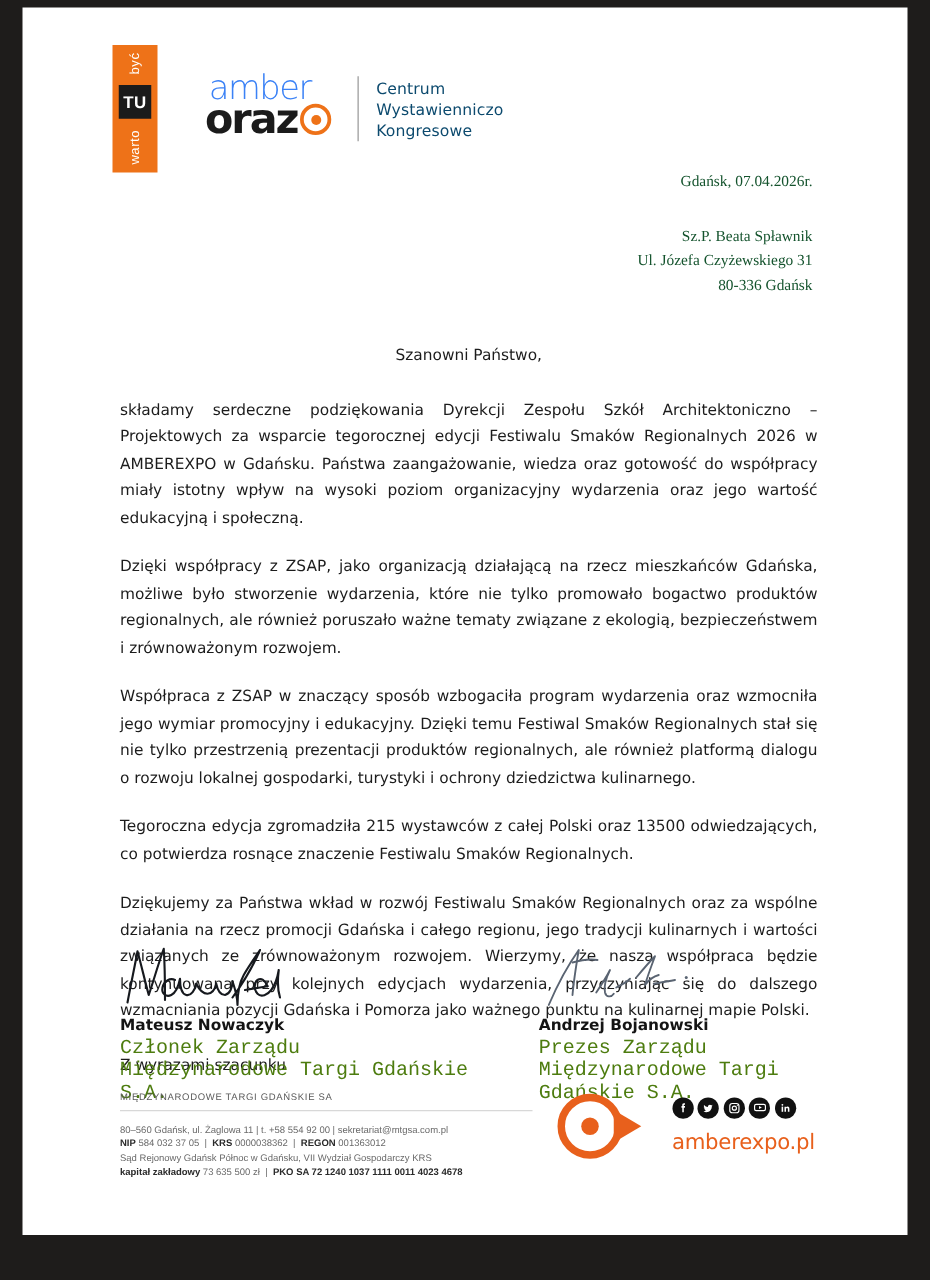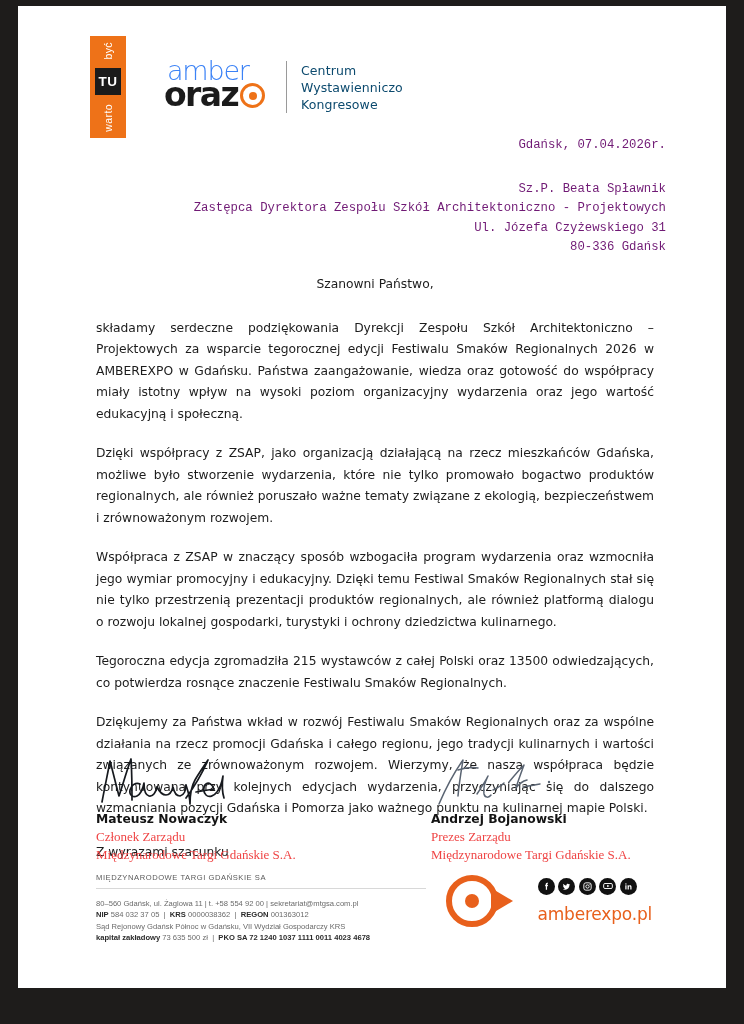--- a/index.html
+++ b/index.html
@@ -145,27 +145,27 @@
     line-height: 17px;
     color: #0c4a6e;
     font-family: "DejaVu Sans", sans-serif;
     font-weight: 400;
     letter-spacing: .1px;
   }
 
   
   .addr {
     position: absolute;
-    right: 60px;
+    right: 76px;
     top: 130px;
     text-align: right;
     font-size: 12.3px;
     line-height: 19.5px;
-    color: #701a75;
-    font-family: Liberation Mono, monospace;
+    color: #14532d;
+    font-family: Liberation Serif, serif;
   }
   .addr .date { margin-bottom: 24px; }
 
   
   .body {
     position: absolute;
     left: 78px;
     right: 72px;
     top: 268px;
     font-size: 12.3px;
@@ -194,24 +194,24 @@
   .sigcol.right { padding-left: 56px; }
   .sig-img { height: 52px; }
   .sig-name {
     font-size: 12.3px;
     font-weight: bold;
     color: #141414;
     line-height: 18px;
     font-family: "DejaVu Sans", sans-serif;
   }
   .sig-line {
-    font-size: 13px;
-    color: #ef4444;
+    font-size: 16px;
+    color: #4d7c0f;
     line-height: 18px;
-    font-family: Liberation Serif, serif;
+    font-family: Liberation Mono, monospace;
   }
 
   
   .footer {
     position: absolute;
     left: 78px;
     right: 60px;
     bottom: 44px;
     display: flex;
     justify-content: space-between;
@@ -323,21 +323,20 @@
       <div class="logo-div"></div>
       <div class="logo-sub" style="white-space:pre-line">Centrum
 Wystawienniczo
 Kongresowe</div>
     </div>
   </div>
 
   <div class="addr">
     <div class="date">Gdańsk, 07.04.2026r.</div>
     <div>Sz.P. Beata Spławnik</div>
-    <div>Zastępca Dyrektora Zespołu Szkół Architektoniczno - Projektowych</div>
     <div>Ul. Józefa Czyżewskiego 31</div>
     <div>80-336 Gdańsk</div>
   </div>
 
   <div class="body">
     <p class="plain salutation">Szanowni Państwo,</p>
     <p>składamy serdeczne podziękowania Dyrekcji Zespołu Szkół Architektoniczno – Projektowych za wsparcie tegorocznej edycji Festiwalu Smaków Regionalnych 2026 w AMBEREXPO w Gdańsku. Państwa zaangażowanie, wiedza oraz gotowość do współpracy miały istotny wpływ na wysoki poziom organizacyjny wydarzenia oraz jego wartość edukacyjną i społeczną.</p>
     <p>Dzięki współpracy z ZSAP, jako organizacją działającą na rzecz mieszkańców Gdańska, możliwe było stworzenie wydarzenia, które nie tylko promowało bogactwo produktów regionalnych, ale również poruszało ważne tematy związane z ekologią, bezpieczeństwem i zrównoważonym rozwojem.</p>
     <p>Współpraca z ZSAP w znaczący sposób wzbogaciła program wydarzenia oraz wzmocniła jego wymiar promocyjny i edukacyjny. Dzięki temu Festiwal Smaków Regionalnych stał się nie tylko przestrzenią prezentacji produktów regionalnych, ale również platformą dialogu o rozwoju lokalnej gospodarki, turystyki i ochrony dziedzictwa kulinarnego.</p>
     <p>Tegoroczna edycja zgromadziła 215 wystawców z całej Polski oraz 13500 odwiedzających, co potwierdza rosnące znaczenie Festiwalu Smaków Regionalnych.</p>

